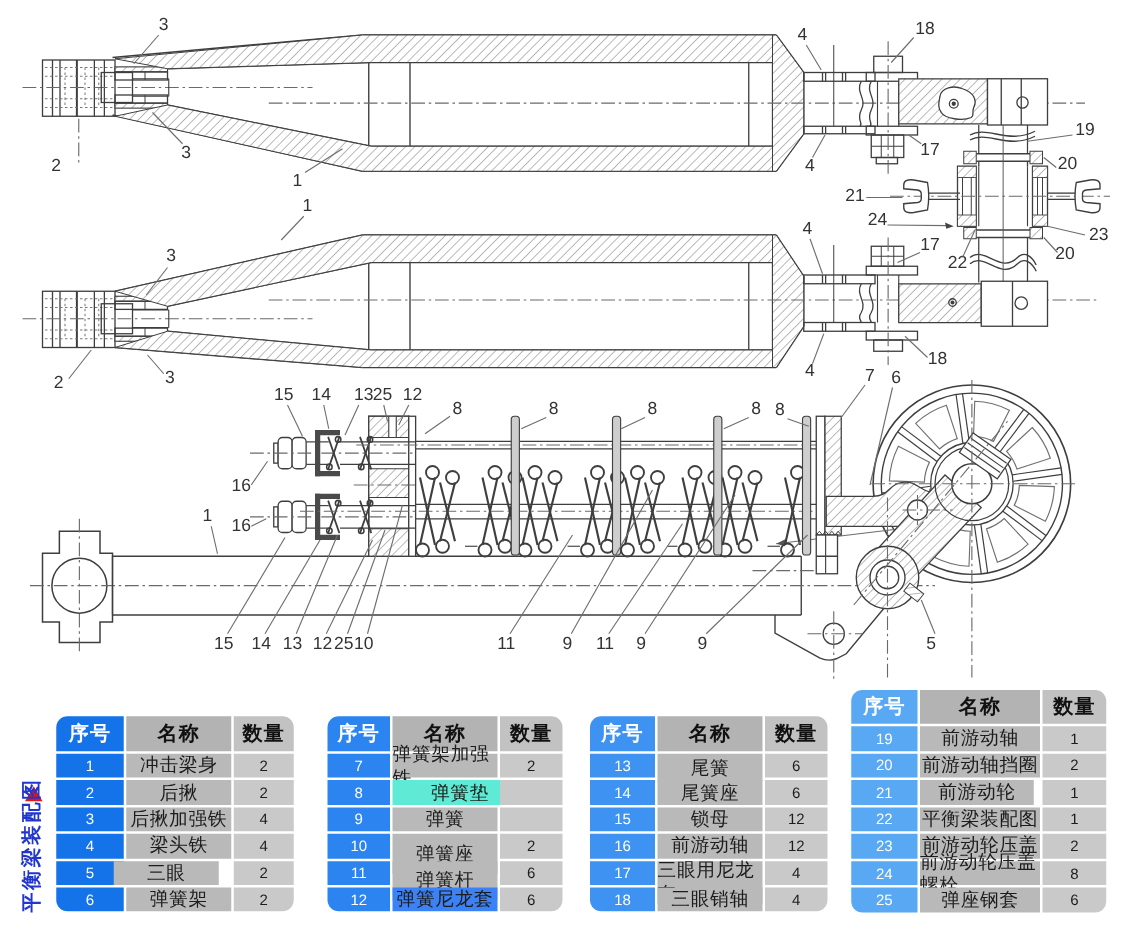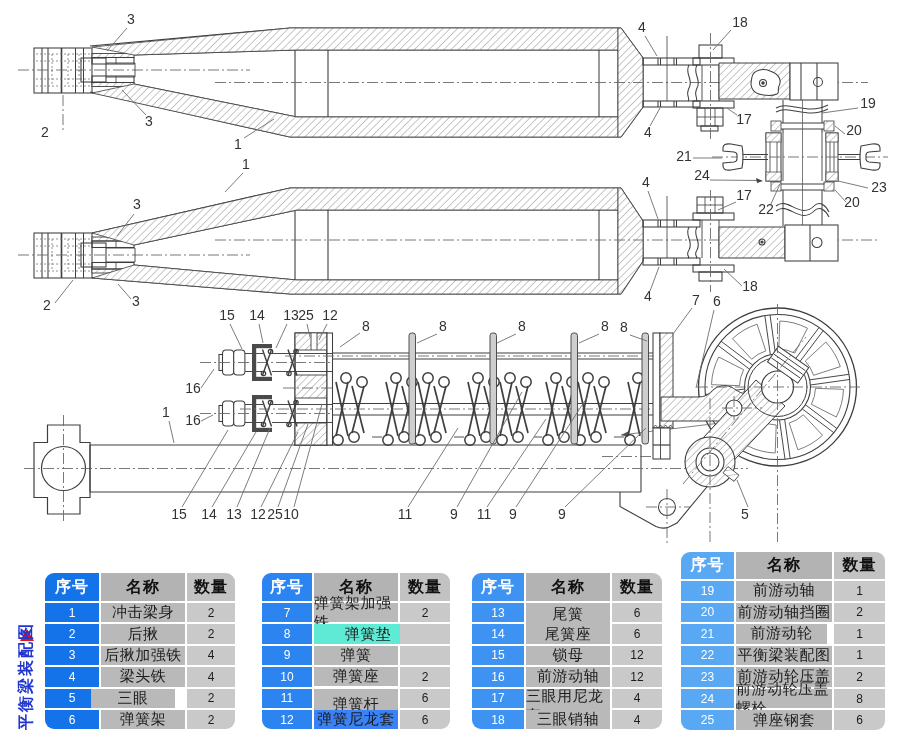--- a/index.html
+++ b/index.html
@@ -534,21 +534,21 @@
 <div class="cell num" style="left:262px;top:603.0px;width:50px;height:19.4px;background:#2b84f0;">7</div>
 <div class="cell nm" style="left:314px;top:603.0px;width:84px;height:19.4px;background:#b9b9b9">弹簧架加强铁</div>
 <div class="cell qt" style="left:400px;top:603.0px;width:50px;height:19.4px;background:#c9c9c9;">2</div>
 <div class="cell num" style="left:262px;top:624.4px;width:50px;height:19.4px;background:#2b84f0;">8</div>
 <div class="cell nm" style="left:314px;top:624.4px;width:108px;height:19.4px;background:#5eead4">弹簧垫</div>
 <div class="cell qt" style="left:400px;top:624.4px;width:50px;height:19.4px;background:#c9c9c9;"></div>
 <div class="cell num" style="left:262px;top:645.8px;width:50px;height:19.4px;background:#2b84f0;">9</div>
 <div class="cell nm" style="left:314px;top:645.8px;width:84px;height:19.4px;background:#b9b9b9">弹簧</div>
 <div class="cell qt" style="left:400px;top:645.8px;width:50px;height:19.4px;background:#c9c9c9;"></div>
 <div class="cell num" style="left:262px;top:667.2px;width:50px;height:19.4px;background:#2b84f0;">10</div>
-<div class="cell nm" style="left:314px;top:667.2px;width:84px;height:19px;background:#b9b9b9">弹簧座</div>
+<div class="cell nm" style="left:314px;top:667.2px;width:84px;height:32px;background:#b9b9b9">弹簧座</div>
 <div class="cell qt" style="left:400px;top:667.2px;width:50px;height:19.4px;background:#c9c9c9;">2</div>
 <div class="cell num" style="left:262px;top:688.6px;width:50px;height:19.4px;background:#2b84f0;">11</div>
 <div class="cell nm" style="left:314px;top:688.6px;width:84px;height:31px;background:#b9b9b9">弹簧杆</div>
 <div class="cell qt" style="left:400px;top:688.6px;width:50px;height:19.4px;background:#c9c9c9;">6</div>
 <div class="cell num" style="left:262px;top:710.0px;width:50px;height:19.4px;background:#2b84f0;border-radius:0 0 0 9px;">12</div>
 <div class="cell nm" style="left:314px;top:710.0px;width:84px;height:19.4px;background:#3b82f6">弹簧尼龙套</div>
 <div class="cell qt" style="left:400px;top:710.0px;width:50px;height:19.4px;background:#c9c9c9;border-radius:0 0 9px 0;">6</div>
 <div class="cell hdr" style="left:472px;top:573px;width:52px;height:28px;background:#3e93f2;color:#fff;border-radius:9px 0 0 0">序号</div>
 <div class="cell hdr" style="left:526px;top:573px;width:84px;height:28px;background:#b3b3b3">名称</div>
 <div class="cell hdr" style="left:612px;top:573px;width:50px;height:28px;background:#c2c2c2;border-radius:0 9px 0 0">数量</div>

